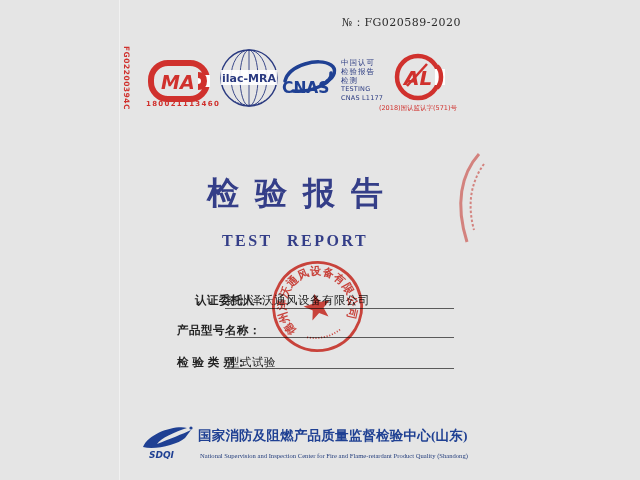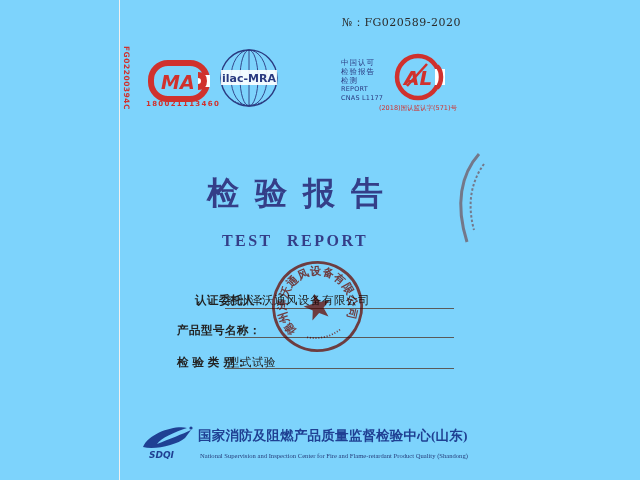--- a/index.html
+++ b/index.html
@@ -1,18 +1,18 @@
 <!DOCTYPE html>
 <html><head>
 <meta charset="utf-8">
 <style>
   * { margin:0; padding:0; box-sizing:border-box; }
   html,body { width:640px; height:480px; background:#ffffff; overflow:hidden; }
   body { font-family:"Liberation Serif", serif; position:relative; }
-  .page { position:absolute; left:0; top:0; width:640px; height:480px; background:#7dd3fc; }
+  .page { position:absolute; left:0; top:0; width:640px; height:480px; background:#e5e5e5; }
   .abs { position:absolute; }
 
   .page-edge { left:119px; top:0; width:1px; height:480px; background:#f1f1f1; }
 
   .report-no { left:342px; top:15px; font-size:11px; color:#2b2b2b; letter-spacing:0.5px;
                font-family:"DejaVu Serif", serif; }
 
   
   .side-code { left:131px; top:46px; color:#d0312d; font-size:7.5px; font-weight:bold;
                font-family:"DejaVu Sans", sans-serif; transform:rotate(90deg);
@@ -85,26 +85,33 @@
       <circle cx="31" cy="32" r="28" fill="none" stroke="#2a3a80" stroke-width="1.4"></circle>
       <ellipse cx="31" cy="32" rx="18" ry="28" fill="none" stroke="#2a3a80" stroke-width="0.9"></ellipse>
       <ellipse cx="31" cy="32" rx="9" ry="28" fill="none" stroke="#2a3a80" stroke-width="0.9"></ellipse>
       <line x1="31" y1="4" x2="31" y2="60" stroke="#2a3a80" stroke-width="0.9"></line>
       <rect x="3" y="24" width="56" height="15" fill="#ffffff" opacity="0.9"></rect>
       <text x="31" y="36" text-anchor="middle" font-family="DejaVu Sans, sans-serif" font-size="11" font-weight="bold" fill="#2a3a80">ilac-MRA</text>
       <path d="M14,54 q17,10 34,0" fill="none" stroke="#2a3a80" stroke-width="1" stroke-dasharray="1.5,1.5"></path>
     </svg>
   </div>
 
+  <div class="abs cnas-wrap">
+    <svg width="58" height="44" viewBox="0 0 58 44">
+      <path d="M4,24 C8,8 38,0 50,8 C56,12 54,20 46,24" fill="none" stroke="#1f4093" stroke-width="3.5" stroke-linecap="round"></path>
+      <path d="M50,16 C52,26 30,36 12,34" fill="none" stroke="#1f4093" stroke-width="3.5" stroke-linecap="round"></path>
+      <text x="1" y="36" font-family="DejaVu Sans, sans-serif" font-size="15.5" font-weight="bold" fill="#1f4093">CNAS</text>
+    </svg>
+  </div>
 
   <div class="abs cnas-lines">
     <div class="zh">中国认可</div>
     <div class="zh">检验报告</div>
     <div class="zh">检测</div>
-    <div class="en">REPORT</div>
+    <div class="en">TESTING</div>
     <div class="en">CNAS L1177</div>
   </div>
 
   <div class="abs cal-wrap">
     <svg width="54" height="52" viewBox="0 0 54 52">
       <circle cx="27" cy="25" r="21" fill="none" stroke="#d0312d" stroke-width="4.5"></circle>
       <rect x="44" y="17" width="10" height="16" fill="#ffffff"></rect>
       <path d="M46,14 q4,4 4,11 q0,7 -4,11" fill="none" stroke="#d0312d" stroke-width="4.5"></path>
       <text x="13" y="33" font-family="DejaVu Sans, sans-serif" font-size="20" font-weight="bold" font-style="italic" fill="#d0312d">AL</text>
       <line x1="16" y1="34" x2="36" y2="12" stroke="#d0312d" stroke-width="2.5"></line>

